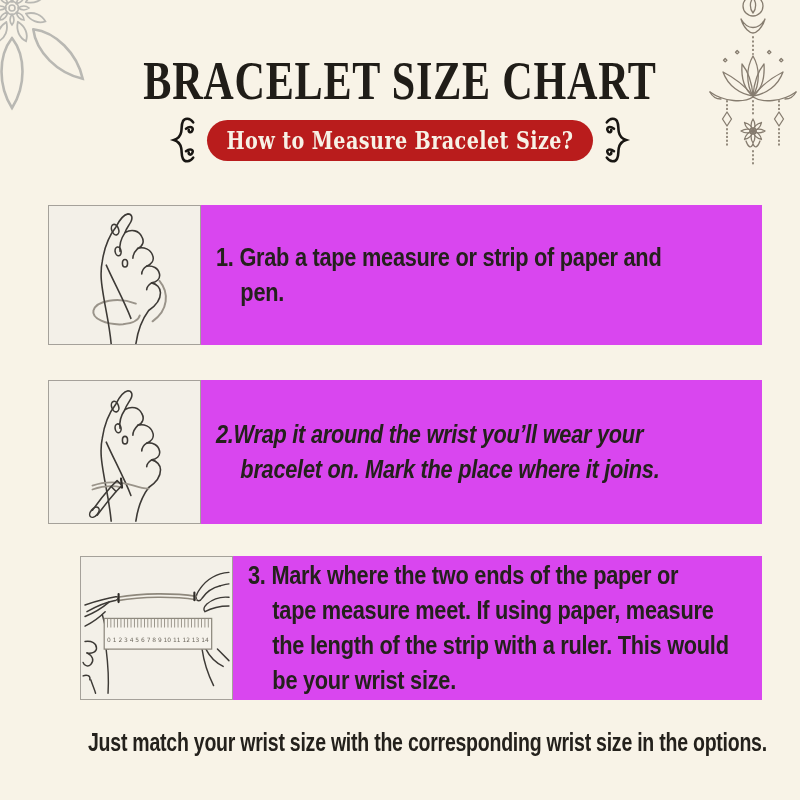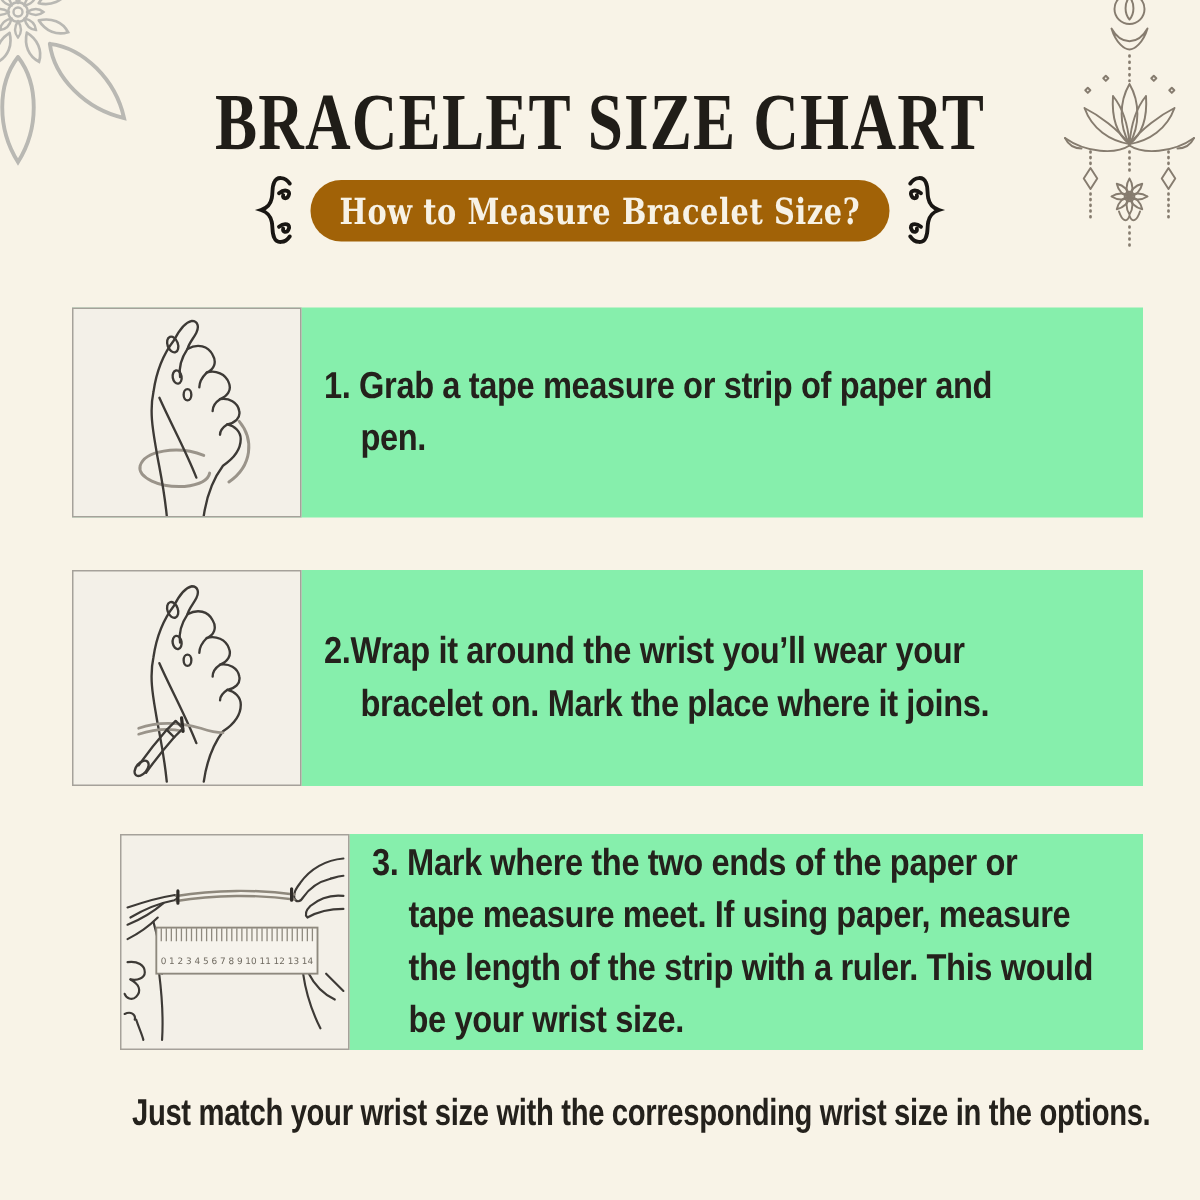--- a/index.html
+++ b/index.html
@@ -12,31 +12,31 @@
   .lotus{position:absolute;top:0;left:700px;}
 
   
   .title{position:absolute;top:52px;left:0;width:800px;margin:0;text-align:center;
          font-family:"Liberation Serif",serif;font-weight:700;font-size:54px;line-height:58px;
          letter-spacing:1px;color:#201d18;transform:scaleX(0.78);transform-origin:50% 50%;}
 
   
   .badge-row{position:absolute;top:116px;left:0;width:800px;height:48px;
              display:flex;align-items:center;justify-content:center;gap:9px;}
-  .badge{background:#a16207;color:#f7f2e6;height:41px;width:386px;border-radius:21px;
+  .badge{background:#b91c1c;color:#f7f2e6;height:41px;width:386px;border-radius:21px;
          display:flex;align-items:center;justify-content:center;}
   .badge span{font-family:"DejaVu Serif",serif;font-weight:700;font-size:24px;white-space:nowrap;
               transform:scaleX(0.8);transform-origin:50% 50%;letter-spacing:0.5px;}
   .flourish{flex:0 0 auto;}
 
   
   .steps{position:absolute;top:205px;left:48px;width:714px;}
-  .step{display:flex;align-items:center;background:#86efac;}
+  .step{display:flex;align-items:center;background:#d946ef;}
   .step.s1{height:140px;margin-bottom:35px;}
-  .step.s2{height:144px;margin-bottom:32px;}
+  .step.s2{height:144px;margin-bottom:32px;font-style:italic;}
   .step.s3{height:144px;margin-left:32px;}
   .illu-box{flex:0 0 153px;height:100%;background:#f3f0e8;border:1.5px solid #a5a19a;
             box-sizing:border-box;overflow:hidden;}
   .illu-box svg{display:block;width:100%;height:100%;}
   .step-text{margin-left:15px;transform:scaleX(0.87);transform-origin:0 50%;}
   .line{font-size:25px;line-height:35px;font-weight:700;letter-spacing:-0.3px;
         color:#24211c;white-space:nowrap;}
   .line.cont{padding-left:28px;}
 
   

